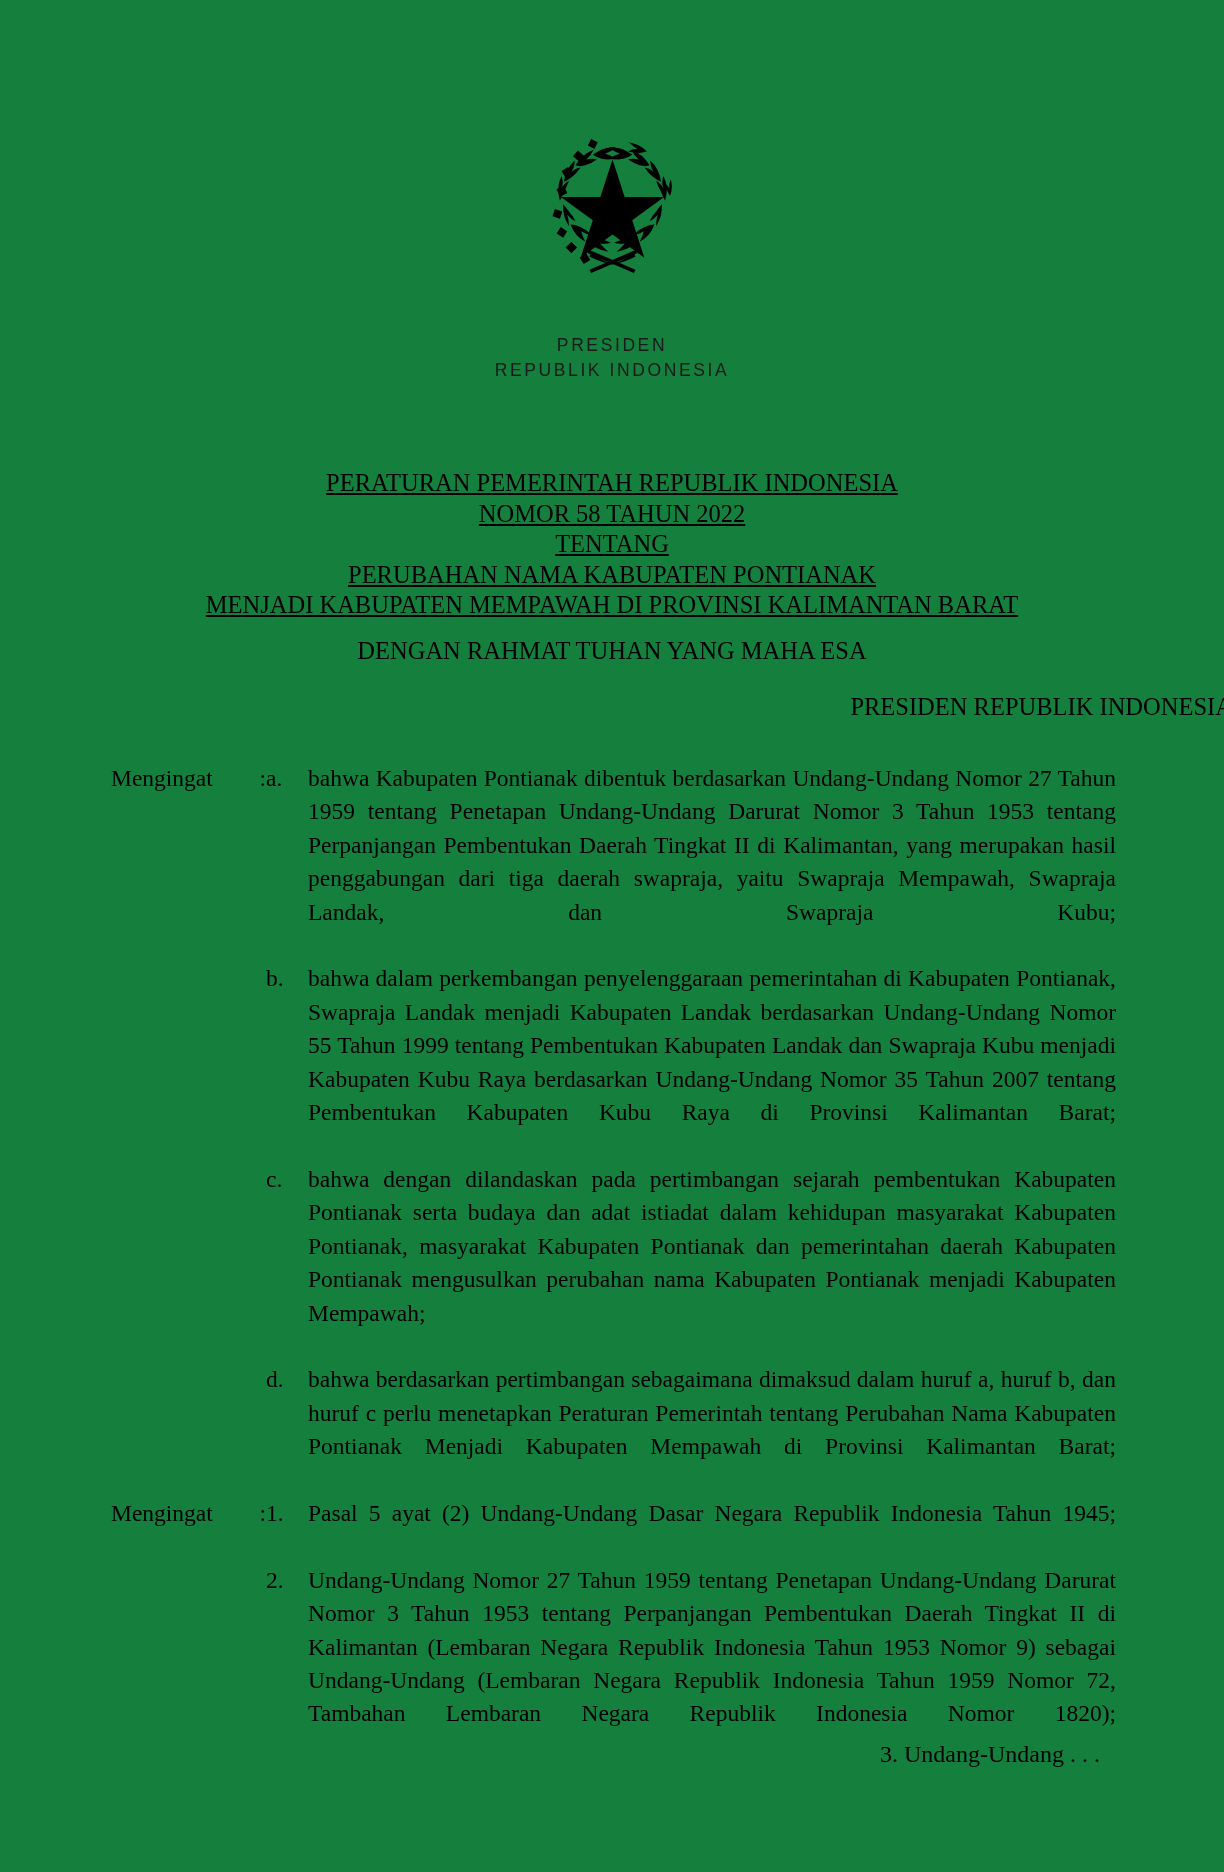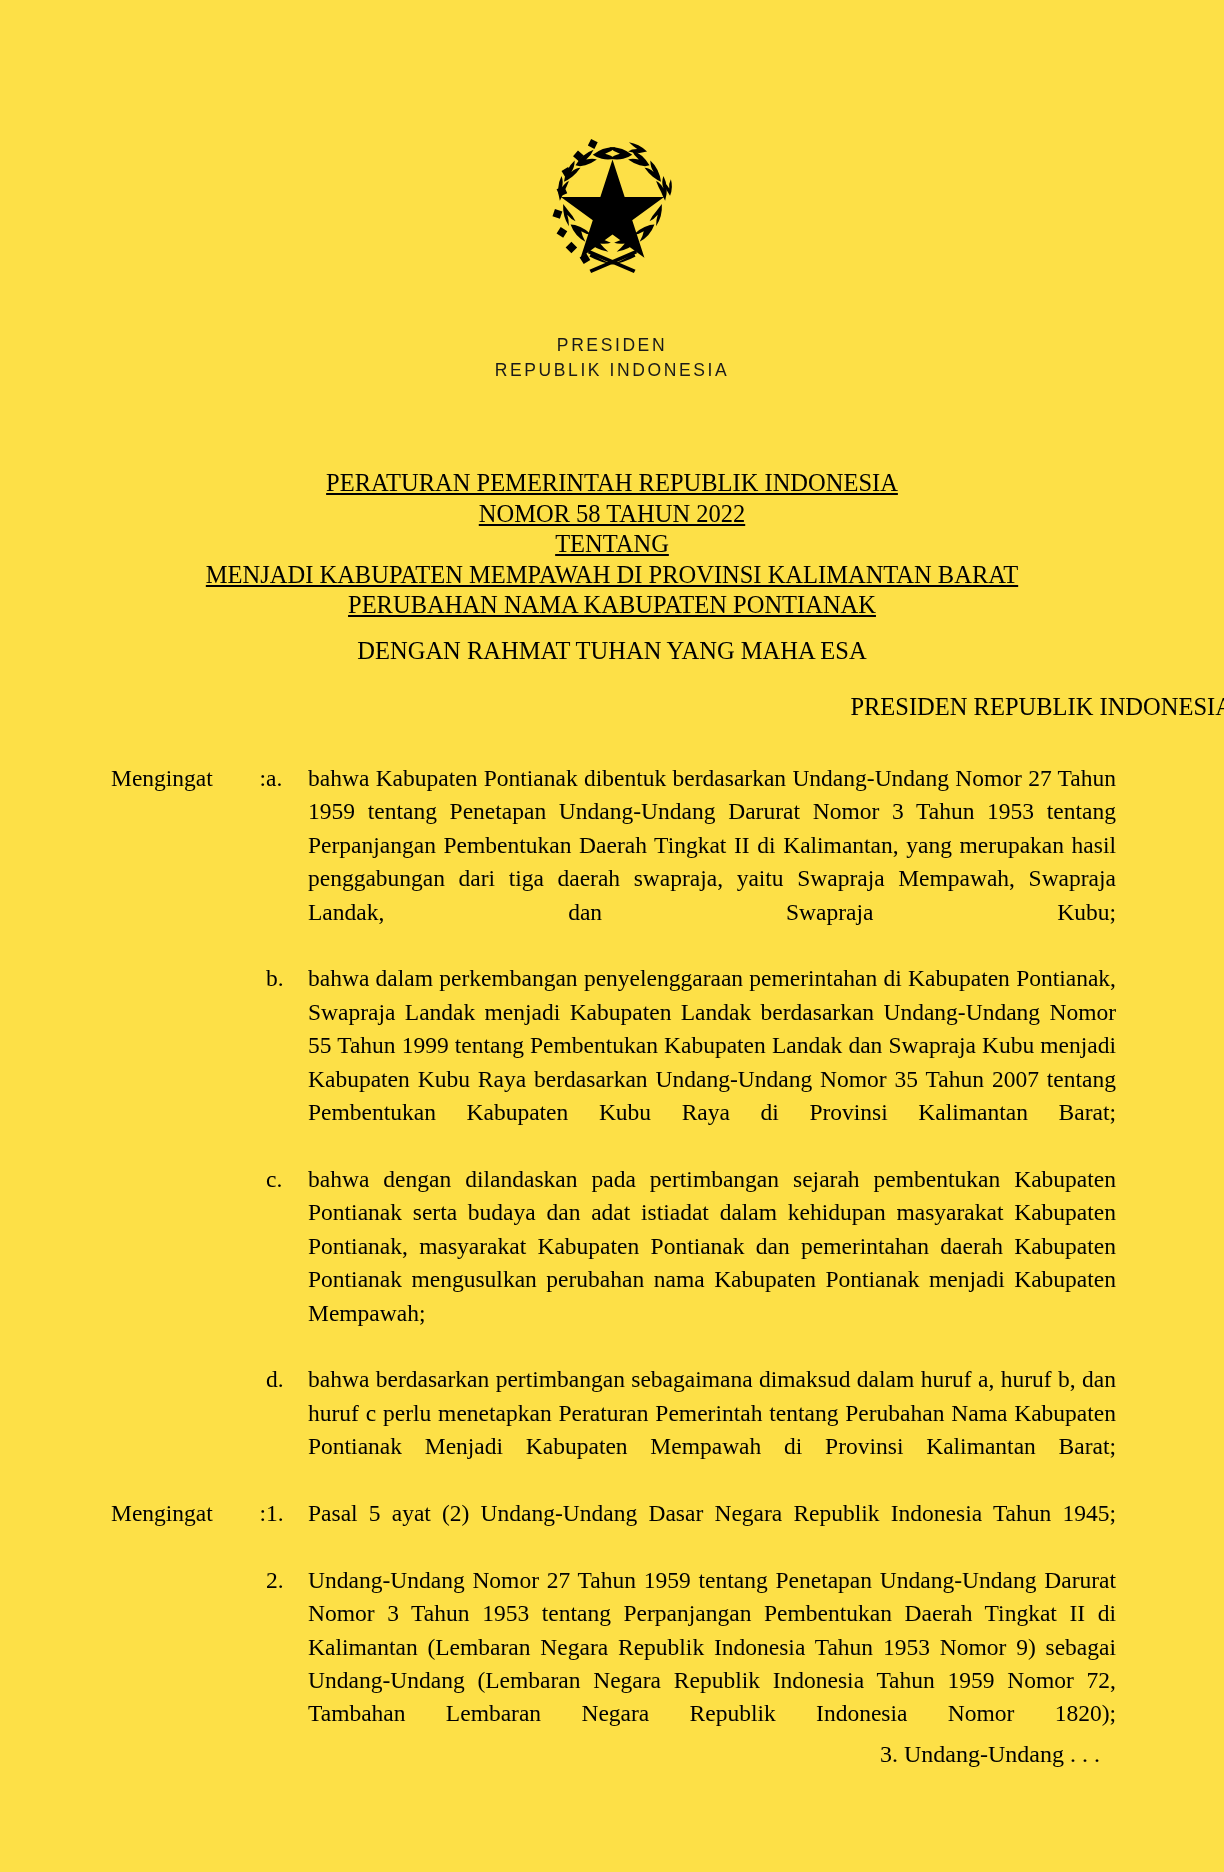--- a/index.html
+++ b/index.html
@@ -4,21 +4,21 @@
 <style>
   html, body {
     margin: 0;
     padding: 0;
     background: #ffffff;
   }
   .page {
     position: relative;
     width: 1224px;
     height: 1872px;
-    background: #fde047;
+    background: #15803d;
     overflow: hidden;
     font-family: "Liberation Serif", "DejaVu Serif", serif;
     color: #000000;
   }
 
   
   .emblem-wrap {
     position: absolute;
     left: 0;
     top: 130px;
@@ -182,22 +182,22 @@
 
   <div class="presiden-head">
     <div>PRESIDEN</div>
     <div>REPUBLIK INDONESIA</div>
   </div>
 
   <div class="title-block">
     <div>PERATURAN PEMERINTAH REPUBLIK INDONESIA</div>
     <div>NOMOR 58 TAHUN 2022</div>
     <div>TENTANG</div>
+    <div>PERUBAHAN NAMA KABUPATEN PONTIANAK</div>
     <div>MENJADI KABUPATEN MEMPAWAH DI PROVINSI KALIMANTAN BARAT</div>
-    <div>PERUBAHAN NAMA KABUPATEN PONTIANAK</div>
   </div>
 
   <div class="subtitle-1">DENGAN RAHMAT TUHAN YANG MAHA ESA</div>
   <div class="subtitle-2">PRESIDEN REPUBLIK INDONESIA,</div>
 
   <div class="body-area">
 
     <div class="section">
       <div class="sec-label">
         <span>Mengingat</span><span class="lbl-colon">:</span>

